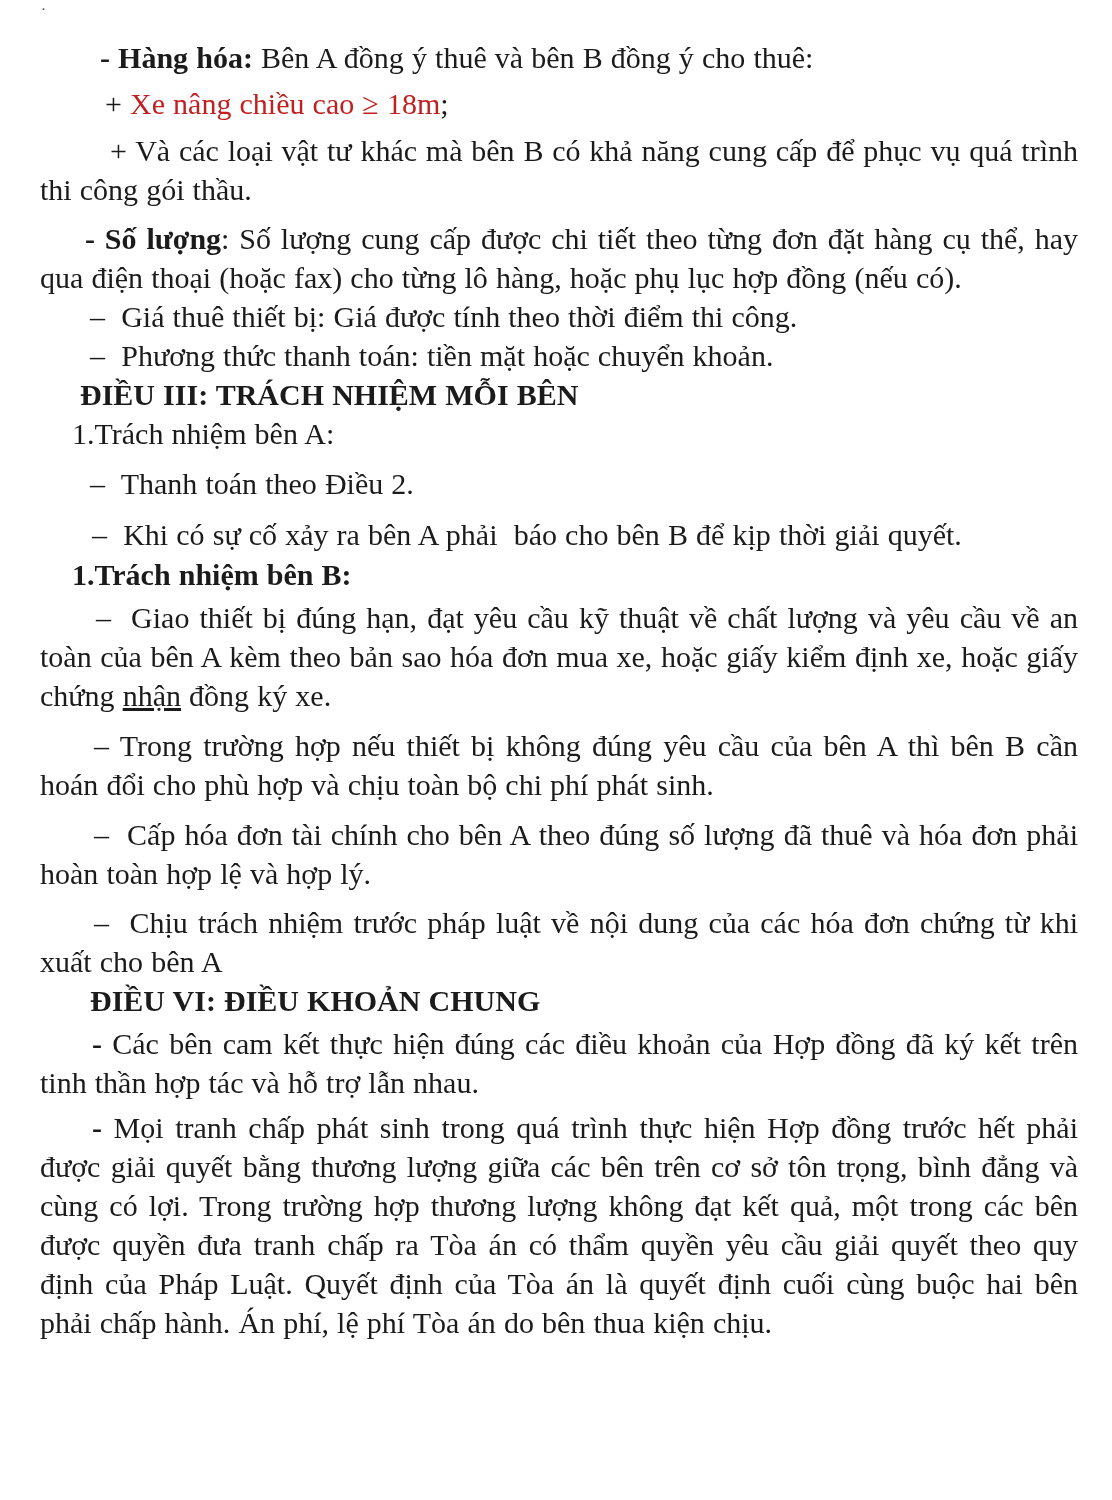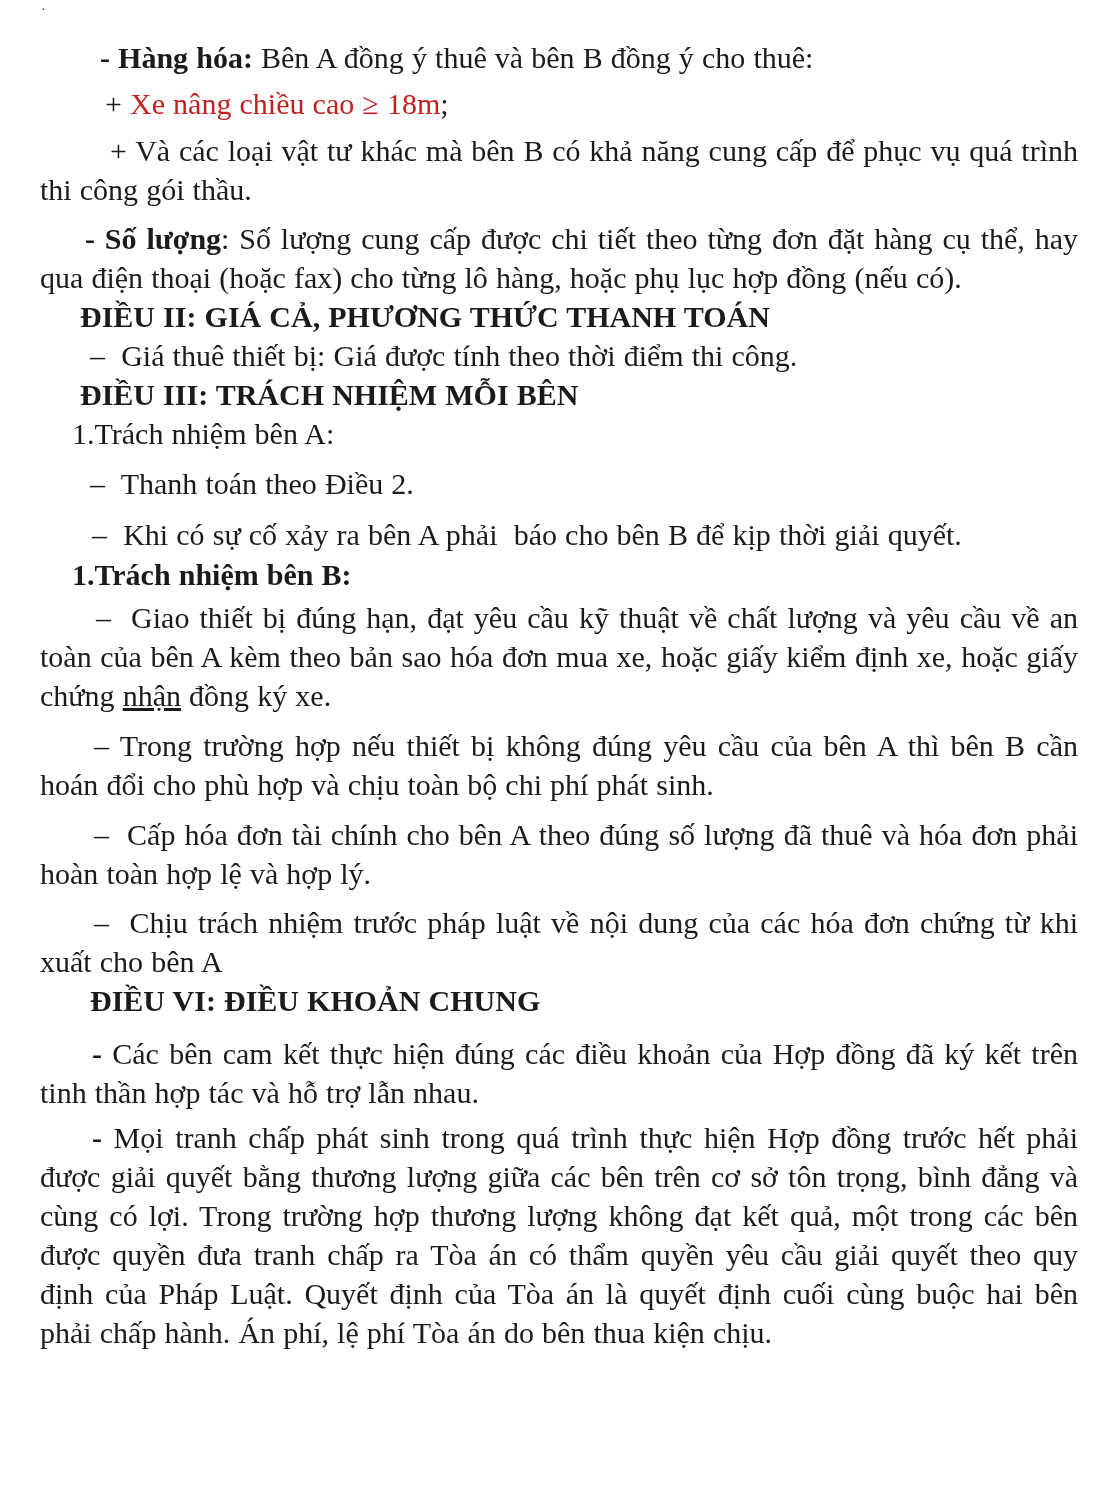--- a/index.html
+++ b/index.html
@@ -42,28 +42,28 @@
 </head>
 <body>
 
 <div class="page">
   <span class="stray">·</span>
   <div class="content">
       <p style="text-indent: 60px; margin-top: 12px;"><span style="font-weight: bold;">- Hàng hóa:</span><span> Bên A đồng ý thuê và bên B đồng ý cho thuê:</span></p>
       <p style="text-indent: 65px; margin-top: 7px;"><span>+ </span><span style="color: rgb(194, 31, 31);">Xe nâng chiều cao ≥ 18m</span><span>;</span></p>
       <p style="text-indent: 70px; margin-top: 8px; text-align: justify;"><span>+ Và các loại vật tư khác mà bên B có khả năng cung cấp để phục vụ quá trình thi công gói thầu.</span></p>
       <p style="text-indent: 45px; margin-top: 10px; text-align: justify;"><span style="font-weight: bold;">- Số lượng</span><span>: Số lượng cung cấp được chi tiết theo từng đơn đặt hàng cụ thể, hay qua điện thoại (hoặc fax) cho từng lô hàng, hoặc phụ lục hợp đồng (nếu có).</span></p>
-      <h2 style="text-indent: 40px; margin-top: 0px;"><span style="font-weight: bold;">ĐIỀU II: GIÁ CẢ, PHƯƠNG THỨC THANH TOÁN</span></h2>
       <p style="text-indent: 50px; margin-top: 0px;"><span>–&nbsp; Giá thuê thiết bị: Giá được tính theo thời điểm thi công.</span></p>
+      <p style="text-indent: 50px; margin-top: 0px;"><span>–&nbsp; Phương thức thanh toán: tiền mặt hoặc chuyển khoản.</span></p>
       <h2 style="text-indent: 40px; margin-top: 0px;"><span style="font-weight: bold;">ĐIỀU III: TRÁCH NHIỆM MỖI BÊN</span></h2>
       <p style="text-indent: 32px; margin-top: 0px;"><span style="font-weight: normal;">1.Trách nhiệm bên A:</span></p>
       <p style="text-indent: 50px; margin-top: 11px;"><span>–&nbsp; Thanh toán theo Điều 2.</span></p>
       <p style="text-indent: 52px; margin-top: 12px;"><span>–&nbsp; Khi có sự cố xảy ra bên A phải &nbsp;báo cho bên B để kịp thời giải quyết.</span></p>
       <p style="text-indent: 32px; margin-top: 1px;"><span style="font-weight: bold;">1.Trách nhiệm bên B:</span></p>
       <p style="text-indent: 56px; margin-top: 4px; text-align: justify;"><span>–&nbsp; Giao thiết bị đúng hạn, đạt yêu cầu kỹ thuật về chất lượng và yêu cầu về an toàn của bên A kèm theo bản sao hóa đơn mua xe, hoặc giấy kiểm định xe, hoặc giấy chứng </span><span style="text-decoration: underline;">nhận</span><span> đồng ký xe.</span></p>
       <p style="text-indent: 54px; margin-top: 11px; text-align: justify;"><span>– Trong trường hợp nếu thiết bị không đúng yêu cầu của bên A thì bên B cần hoán đổi cho phù hợp và chịu toàn bộ chi phí phát sinh.</span></p>
       <p style="text-indent: 54px; margin-top: 11px; text-align: justify;"><span>–&nbsp; Cấp hóa đơn tài chính cho bên A theo đúng số lượng đã thuê và hóa đơn phải hoàn toàn hợp lệ và hợp lý.</span></p>
       <p style="text-indent: 54px; margin-top: 10px; text-align: justify;"><span>–&nbsp; Chịu trách nhiệm trước pháp luật về nội dung của các hóa đơn chứng từ khi xuất cho bên A</span></p>
       <h2 style="text-indent: 50px; margin-top: 0px;"><span style="font-weight: bold;">ĐIỀU VI: ĐIỀU KHOẢN CHUNG</span></h2>
-      <p style="text-indent: 52px; margin-top: 14px; text-align: justify;"><span style="font-weight: bold;">- </span><span>Các bên cam kết thực hiện đúng các điều khoản của Hợp đồng đã ký kết trên tinh thần hợp tác và hỗ trợ lẫn nhau.</span></p>
+      <p style="text-indent: 52px; margin-top: 4px; text-align: justify;"><span style="font-weight: bold;">- </span><span>Các bên cam kết thực hiện đúng các điều khoản của Hợp đồng đã ký kết trên tinh thần hợp tác và hỗ trợ lẫn nhau.</span></p>
       <p style="text-indent: 52px; margin-top: 6px; text-align: justify;"><span style="font-weight: bold;">- </span><span>Mọi tranh chấp phát sinh trong quá trình thực hiện Hợp đồng trước hết phải được giải quyết bằng thương lượng giữa các bên trên cơ sở tôn trọng, bình đẳng và cùng có lợi. Trong trường hợp thương lượng không đạt kết quả, một trong các bên được quyền đưa tranh chấp ra Tòa án có thẩm quyền yêu cầu giải quyết theo quy định của Pháp Luật. Quyết định của Tòa án là quyết định cuối cùng buộc hai bên phải chấp hành. Án phí, lệ phí Tòa án do bên thua kiện chịu.</span></p>
     </div>
 </div>
 
 </body></html>

